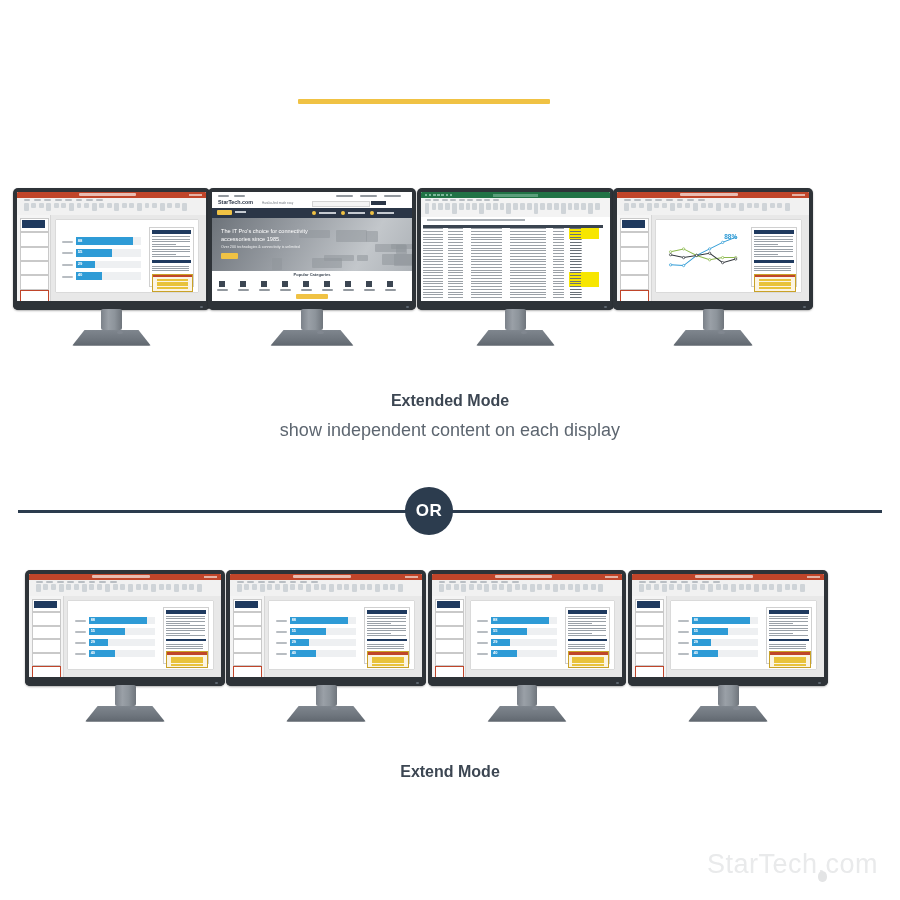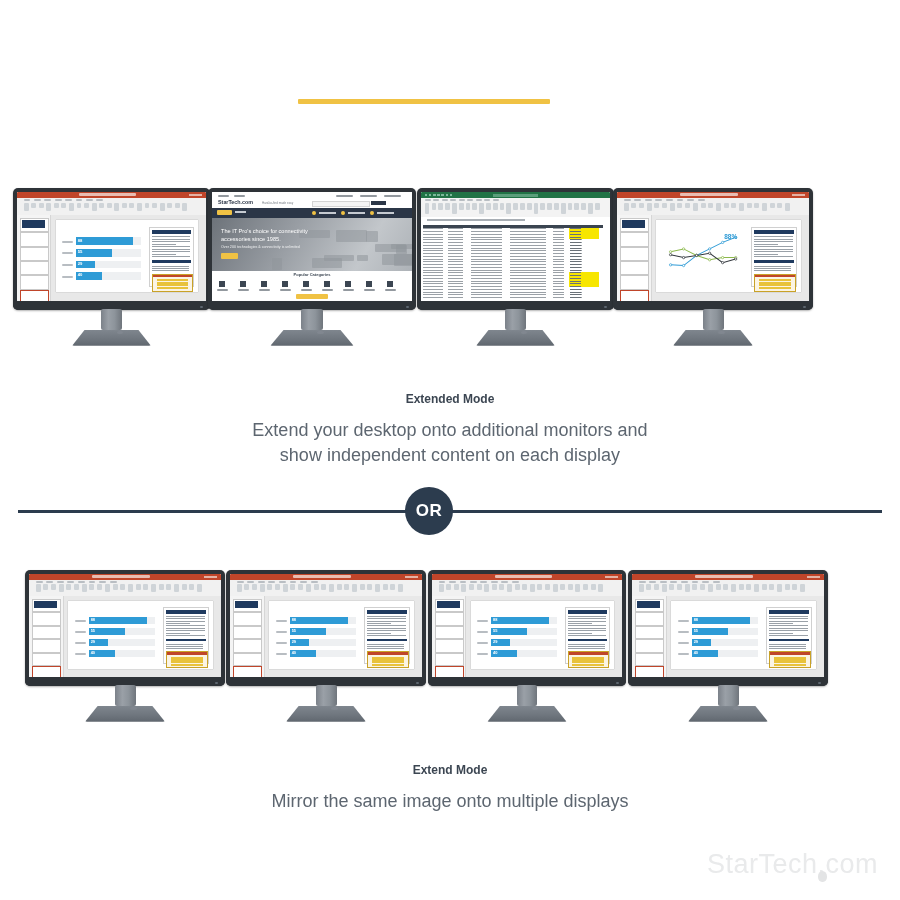--- a/index.html
+++ b/index.html
@@ -98,21 +98,21 @@
   .xl-row{position:absolute;background:#9ba1a7;height:1px;}
   .xl-hl{position:absolute;background:#f7e600;}
 
   
   .lc-svg{position:absolute;}
   .lc-pct{position:absolute;color:#2e9bd6;font-weight:bold;}
 
   
   .cap-title{
     position:absolute;width:900px;left:0;text-align:center;
-    font-size:12px;font-weight:bold;color:#3c4652;
+    font-size:16px;font-weight:bold;color:#3c4652;
   }
   .cap-sub{
     position:absolute;width:900px;left:0;text-align:center;
     font-size:18px;line-height:25px;color:#5d6670;font-weight:400;
   }
 
   
   .divider{position:absolute;left:18px;top:510px;width:864px;height:3px;background:#2c3c4e;}
   .or-badge{
     position:absolute;left:405px;top:487px;width:48px;height:48px;
@@ -681,21 +681,20 @@
           <div class="led"></div>
         </div>
         <div class="neck" style="left:89.5px;top:121px;width:21px;height:20.8px;"></div>
         <div class="base" style="left:60px;top:141.8px;width:80px;height:16px;clip-path:polygon(16% 0%, 84% 0%, 100% 100%, 0% 100%);border-radius:2px;"></div>
         <div class="neck-hinge" style="left:105.25px;top:142.76000000000002px;width:6.3px;height:3.52px;opacity:.55;"></div>
       </div>
     </div>
 
   <div class="cap-title" style="top:392px;">Extended Mode</div>
   <div class="cap-sub" style="top:418px;">
-    <div>Extend your desktop onto additional monitors and</div>
     <div>show independent content on each display</div>
   </div>
 
   <div class="divider"></div>
   <div class="or-badge">OR</div>
 
   <div id="bottom-row">
       <div class="monitor" style="left:25px;top:570px;width:200px;height:156px;">
         <div class="bezel" style="width:200px;height:116px;">
           <div style="position:absolute;left:4px;top:4px;width:192px;height:103px;background:#fff;overflow:hidden;">
@@ -1104,20 +1103,17 @@
           <div class="bezel-chin"></div>
           <div class="led"></div>
         </div>
         <div class="neck" style="left:89.5px;top:115px;width:21px;height:20.8px;"></div>
         <div class="base" style="left:60px;top:135.8px;width:80px;height:16px;clip-path:polygon(16% 0%, 84% 0%, 100% 100%, 0% 100%);border-radius:2px;"></div>
         <div class="neck-hinge" style="left:105.25px;top:136.76000000000002px;width:6.3px;height:3.52px;opacity:.55;"></div>
       </div>
     </div>
 
   <div class="cap-title" style="top:763px;">Extend Mode</div>
-  <div class="cap-sub" style="top:789px;">
-    <div>Mirror the same image onto multiple displays</div>
-  </div>
 
   <div class="watermark">StarTech.com</div>
   <div class="wm-dot"></div>
 
 </div>
 
 </body></html>

